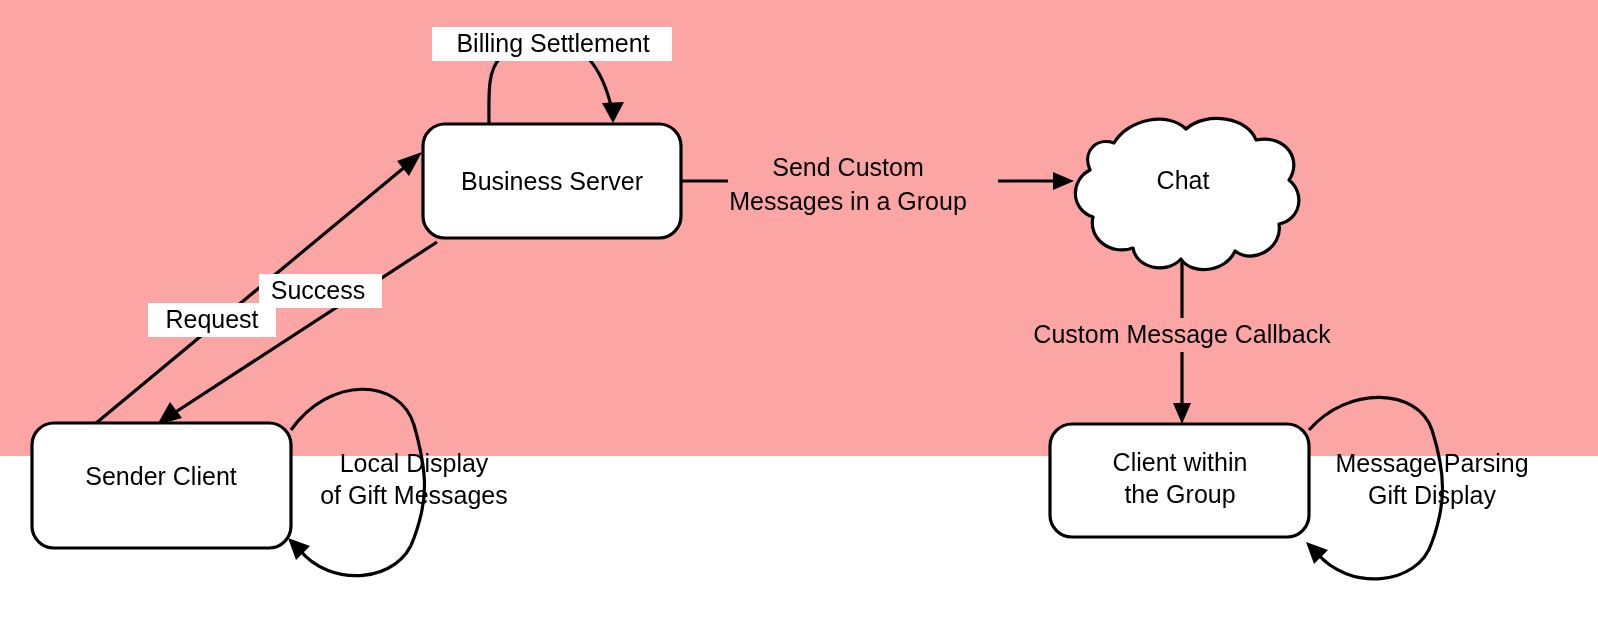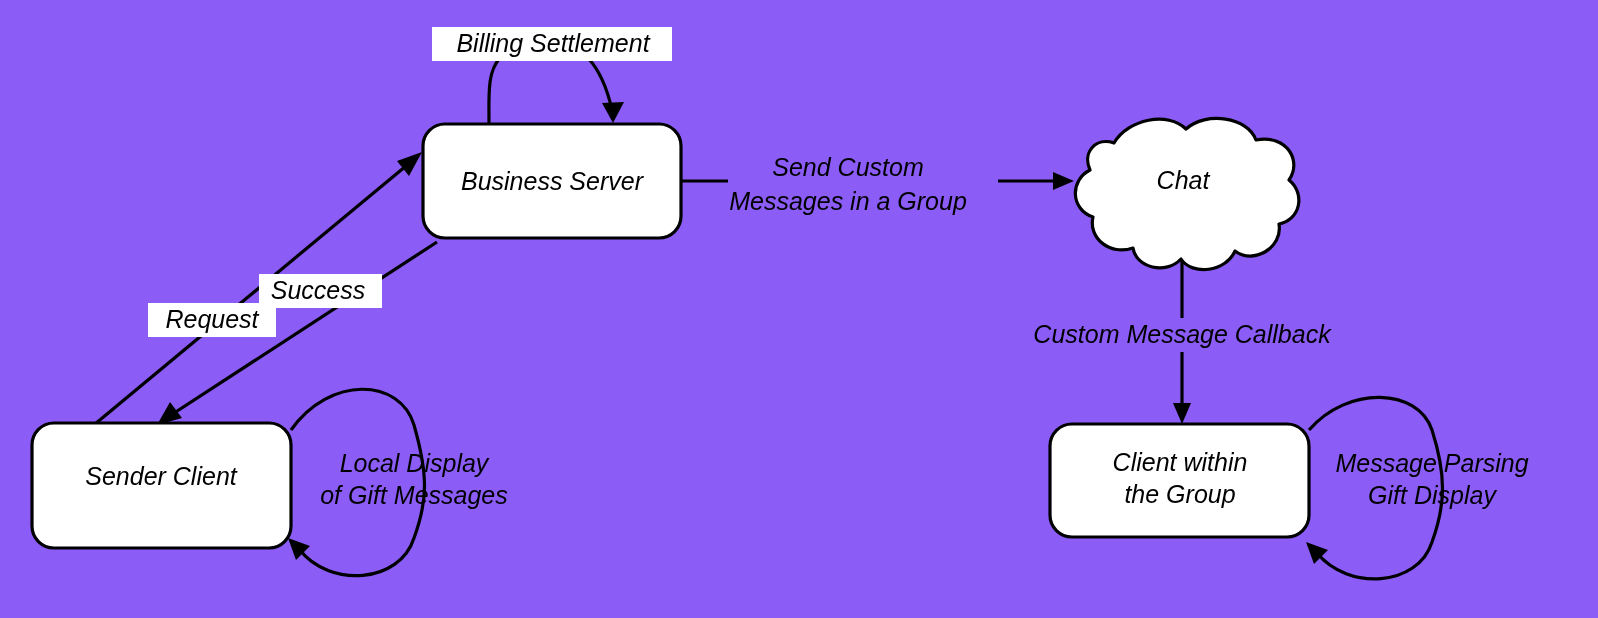--- a/index.html
+++ b/index.html
@@ -10,23 +10,22 @@
   }
   body {
     width: 1598px;
     height: 618px;
     overflow: hidden;
     font-family: "Liberation Sans", "DejaVu Sans", sans-serif;
   }
   #diagram-root {
     position: relative;
     width: 1598px;
-    height: 618px;
-    background: #8b5cf6;
-    font-style: italic;
+    height: 456px;
+    background: #fca5a5;
   }
   svg#flow-svg {
     display: block;
     width: 1598px;
     height: 618px;
   }
   .node-shape {
     fill: #ffffff;
     stroke: #000000;
     stroke-width: 3.2;

